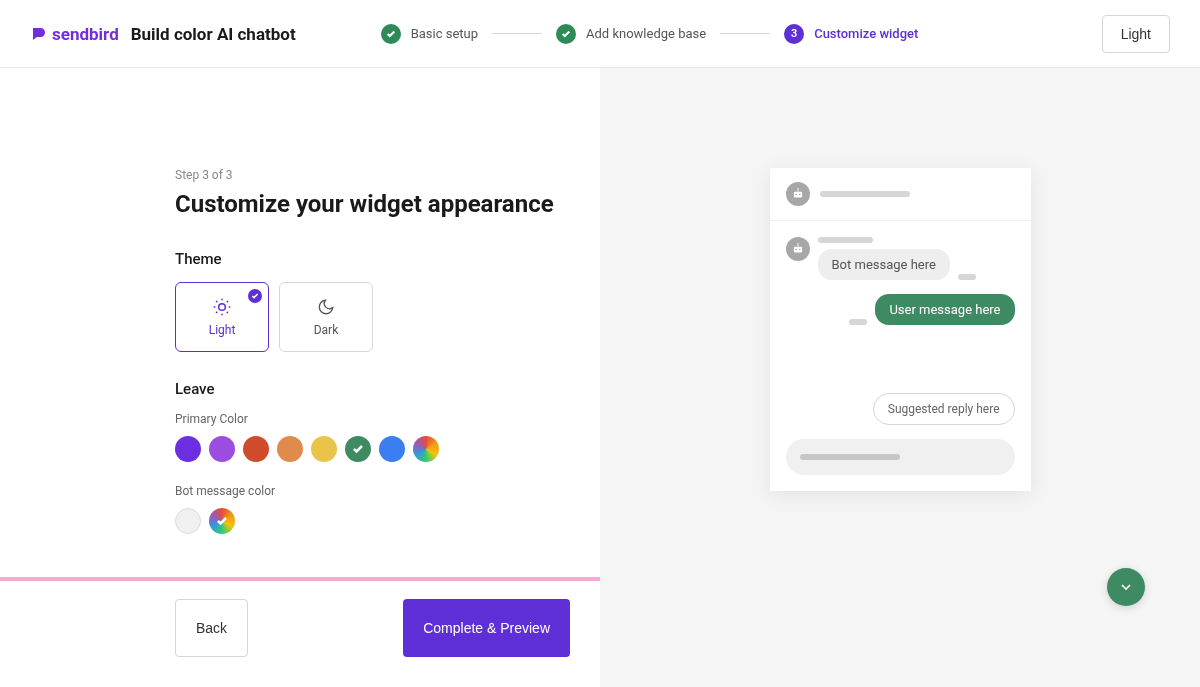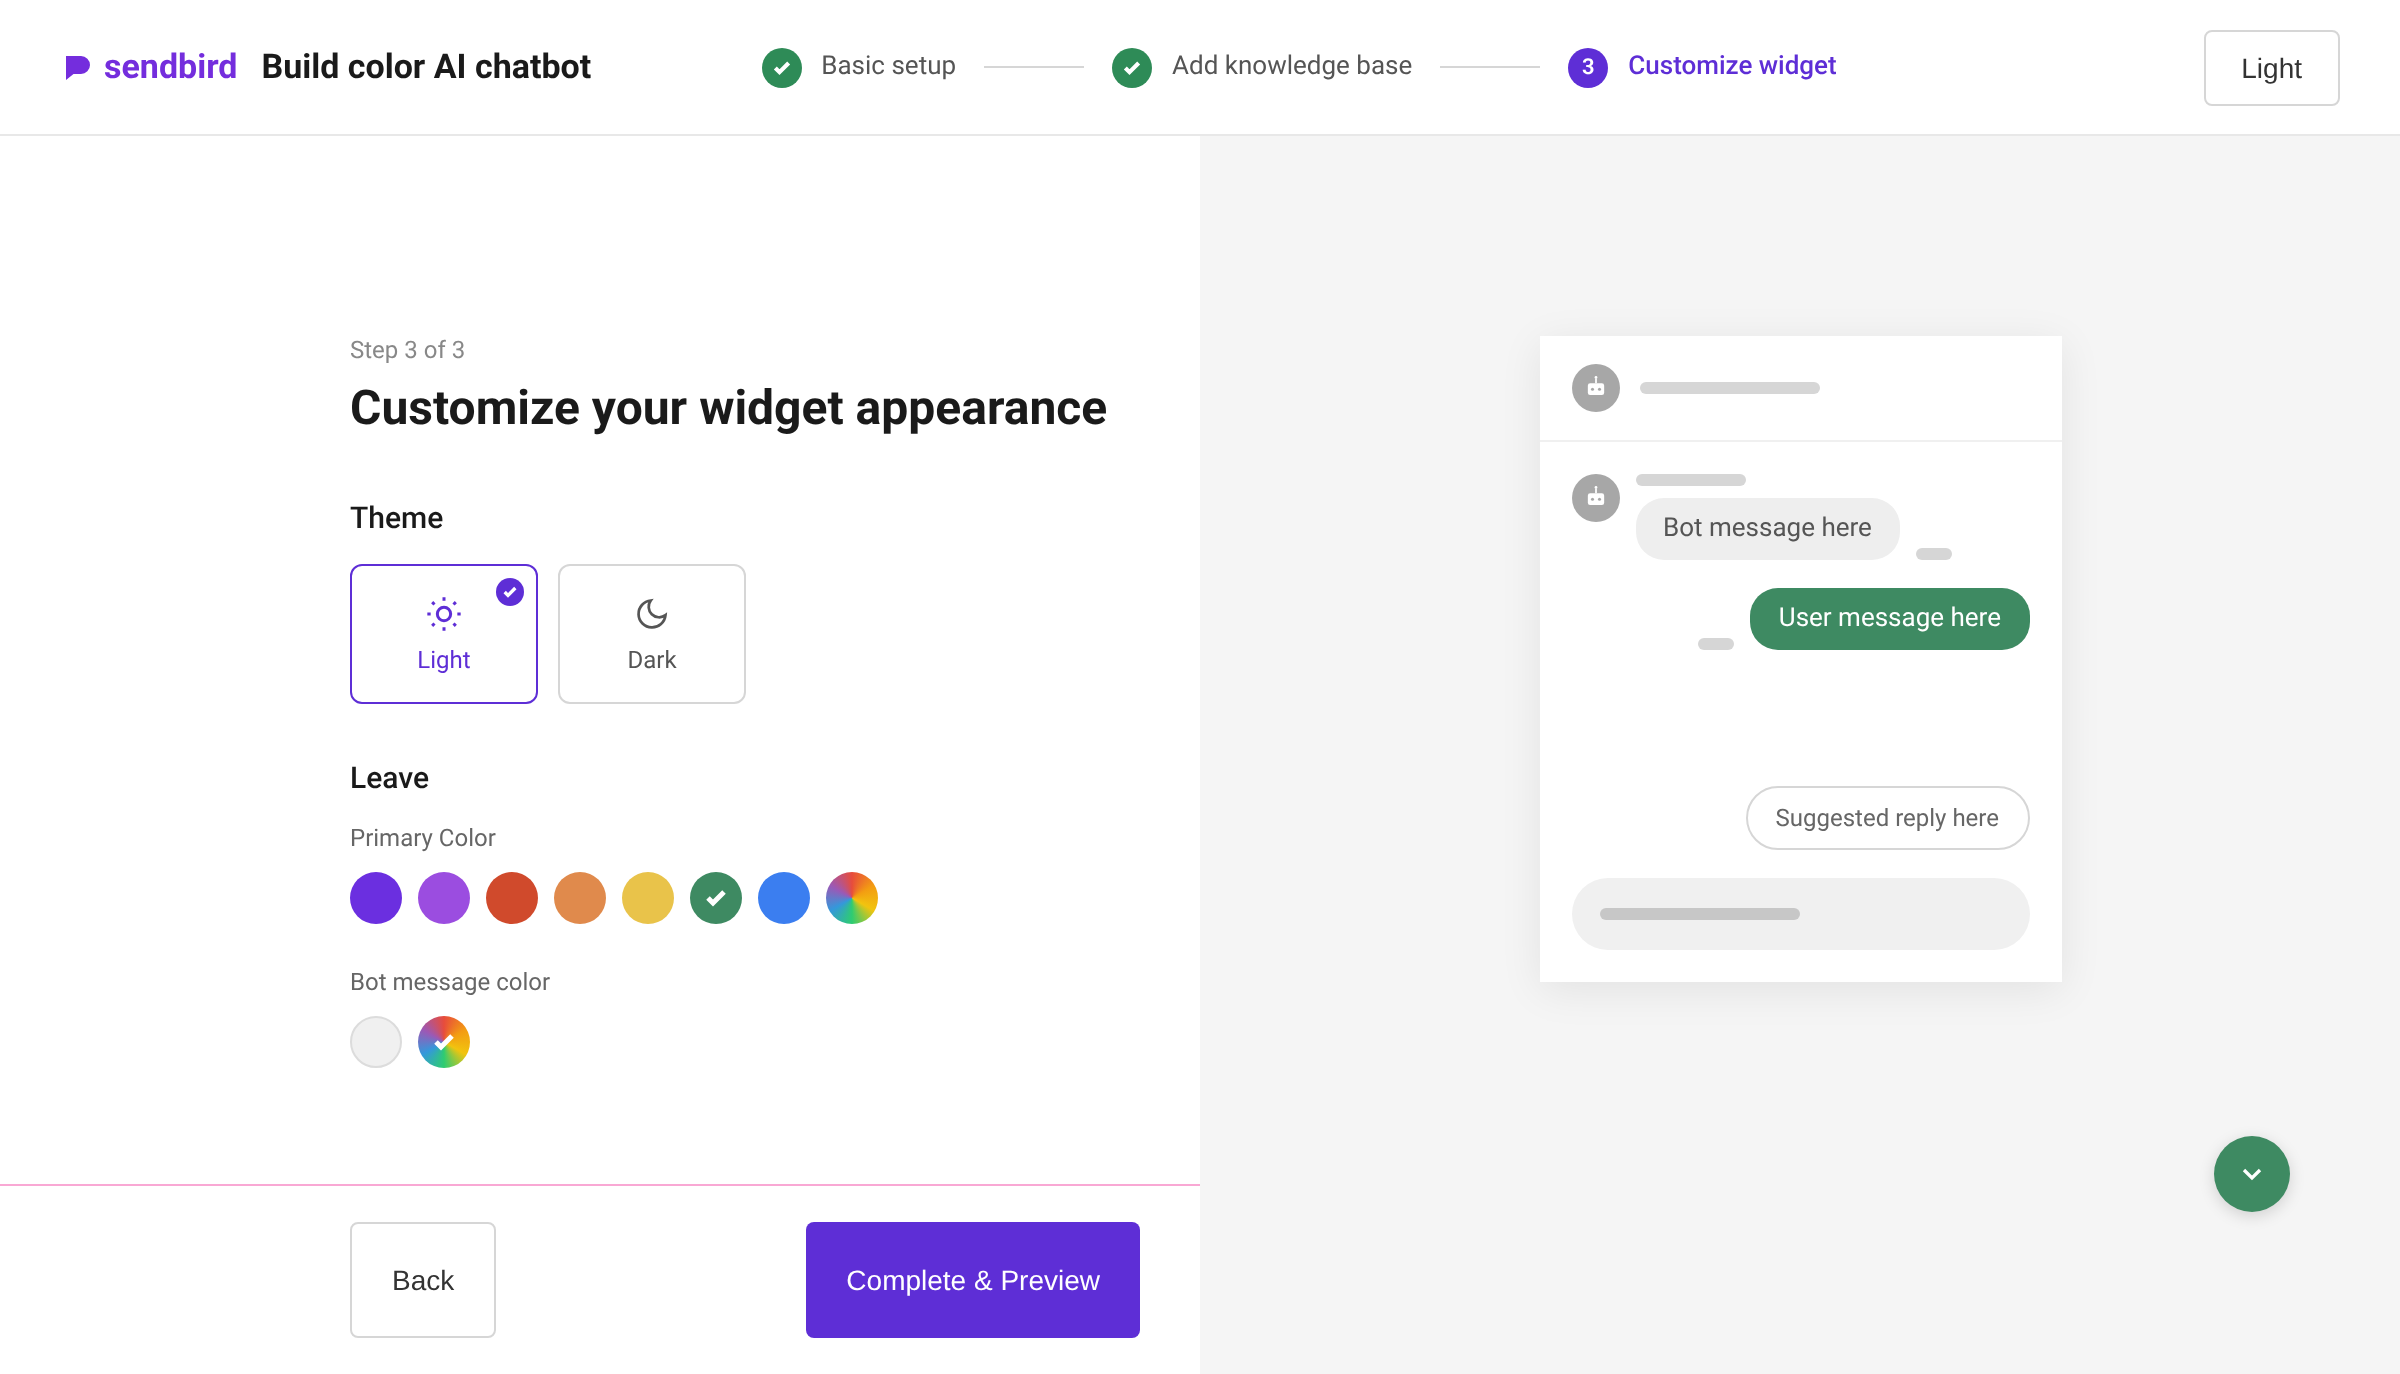--- a/index.html
+++ b/index.html
@@ -40,21 +40,21 @@
     .theme-card.selected { border-color: #5e2ed6; color: #5e2ed6; }
     .theme-badge { position: absolute; top: 6px; right: 6px; width: 14px; height: 14px; border-radius: 50%; background: #5e2ed6; display: flex; align-items: center; justify-content: center; }
     .theme-icon { width: 20px; height: 20px; display: flex; align-items: center; justify-content: center; }
 
     .swatches { display: flex; gap: 8px; margin-bottom: 22px; }
     .swatch { width: 26px; height: 26px; border-radius: 50%; cursor: pointer; display: flex; align-items: center; justify-content: center; }
     .swatch.rainbow { background: conic-gradient(#e74c3c, #f39c12, #f1c40f, #2ecc71, #3498db, #9b59b6, #e74c3c); }
     .swatch.light { background: #f0f0f0; border: 1px solid #dcdcdc; }
 
     
-    .footer { position: absolute; bottom: 0; left: 0; right: 0; padding: 18px 30px 18px 175px; display: flex; justify-content: space-between; border-top: 1px solid #f9a8d4; }
+    .footer { position: absolute; bottom: 12px; left: 0; right: 0; padding: 18px 30px 18px 175px; display: flex; justify-content: space-between; border-top: 4px solid #f9a8d4; }
     .back-btn { background: #fff; border: 1px solid #d6d6d6; border-radius: 4px; padding: 10px 20px; font-size: 14px; cursor: pointer; color: #333; }
     .primary-btn { background: #5e2ed6; color: #fff; border: none; border-radius: 4px; padding: 21px 20px; font-size: 14px; font-weight: 500; cursor: pointer; }
 
     
     .widget { width: 261px; background: #fff; border-radius: 0; box-shadow: 0 4px 20px rgba(0,0,0,0.08); overflow: hidden; }
     .widget-header { display: flex; align-items: center; gap: 10px; padding: 14px 16px; border-bottom: 1px solid #f0f0f0; }
     .bot-avatar { width: 24px; height: 24px; border-radius: 50%; background: #a7a7a7; display: flex; align-items: center; justify-content: center; }
     .bot-avatar svg { width: 14px; height: 14px; }
     .placeholder-line { height: 6px; border-radius: 3px; background: #d6d6d6; }
 

